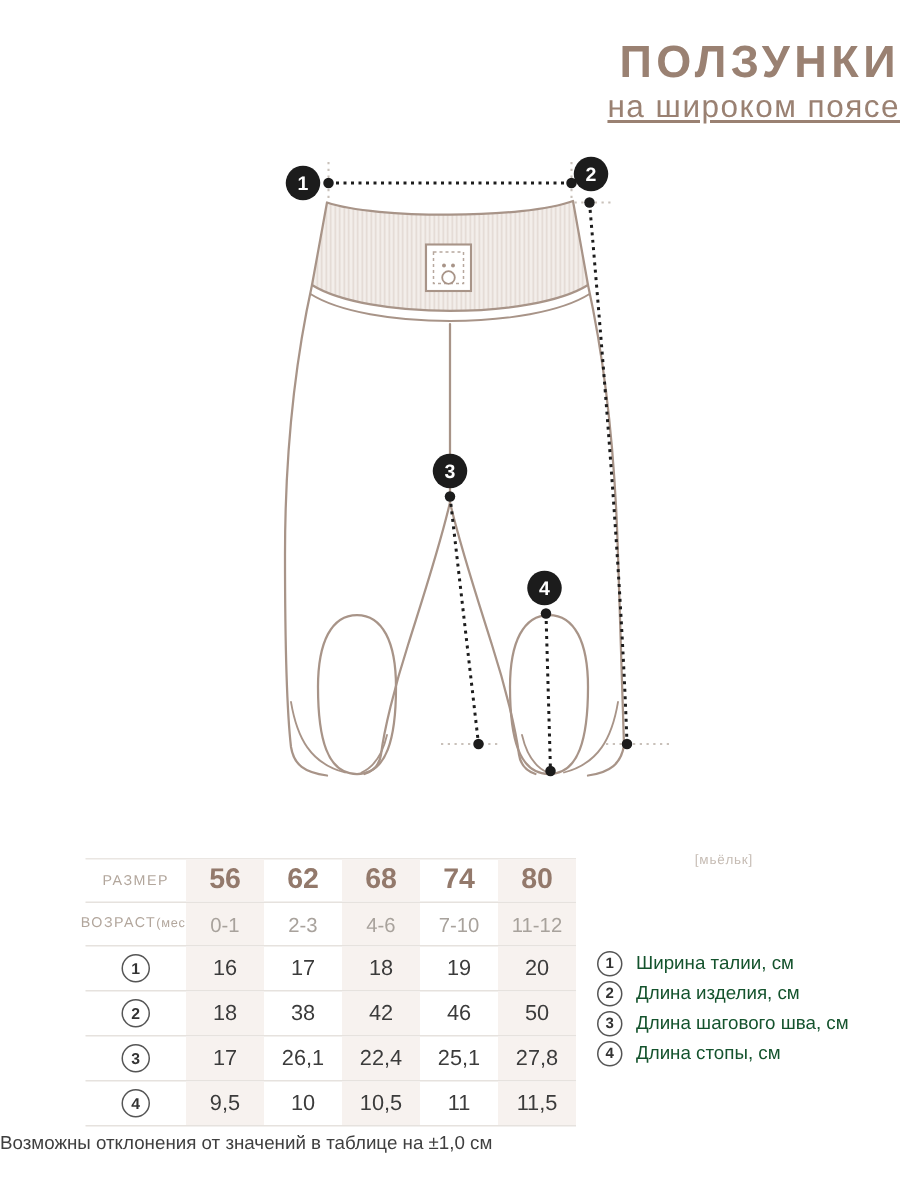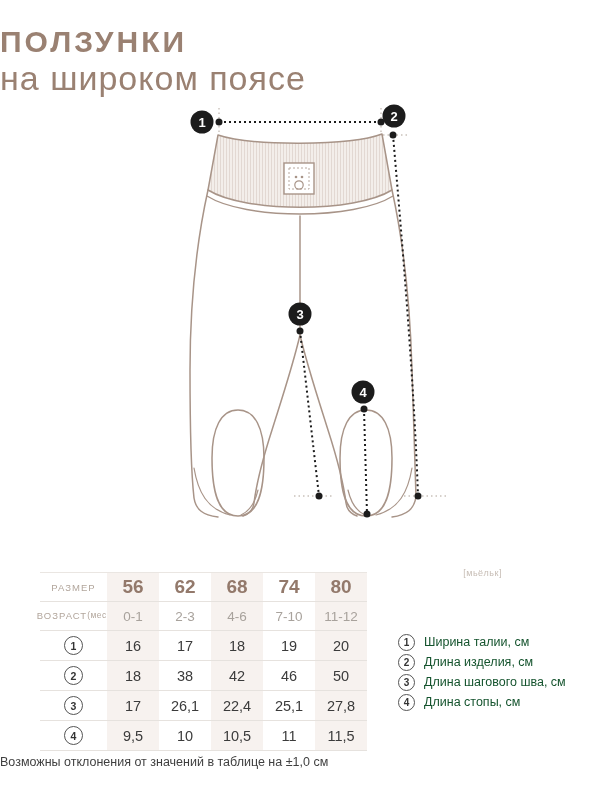--- a/index.html
+++ b/index.html
@@ -1,28 +1,28 @@
 <!DOCTYPE html>
 <html><head>
 <meta charset="utf-8">
 <style>
   html,body{margin:0;padding:0;}
   body{
     width:600px;height:800px;position:relative;background:#ffffff;
     font-family:"Liberation Sans", sans-serif;overflow:hidden;
   }
   
-  .header{position:absolute;top:26px;left:0;width:600px;text-align:left;color:#9a8172;line-height:1.05;}
+  .header{position:absolute;top:26px;left:0;width:600px;text-align:right;color:#9a8172;line-height:1.05;}
   .title{font-size:30px;font-weight:700;letter-spacing:3px;}
-  .subtitle{font-size:34px;font-weight:300;letter-spacing:1px;margin-top:3px;}
+  .subtitle{font-size:21px;font-weight:300;letter-spacing:1px;margin-top:3px;text-decoration:underline;}
   
   .drawing{position:absolute;left:140px;top:95px;width:320px;height:478px;}
   .badge-num{font-family:"Liberation Sans",sans-serif;font-size:13px;font-weight:700;fill:#ffffff;}
   
-  .sizetable{position:absolute;left:40px;top:572px;width:327px;border-top:1px solid #eae6e2;}
+  .sizetable{position:absolute;left:57px;top:572px;width:327px;border-top:1px solid #eae6e2;}
   .trow{display:flex;border-bottom:1px solid #e6e2de;}
   .cell{display:flex;align-items:center;justify-content:center;box-sizing:border-box;}
   .c-lbl{width:67px;}
   .c-val{width:52px;}
   .stripe{background:#f7f2ef;}
   .trow-size .cell{height:28px;}
   .trow-age .cell{height:28px;}
   .trow-data .cell{height:29px;}
   .lbl-txt{font-size:9.5px;letter-spacing:1px;color:#b2a69c;}
   .lbl-stack{display:flex;flex-direction:row;align-items:center;line-height:1.15;}

